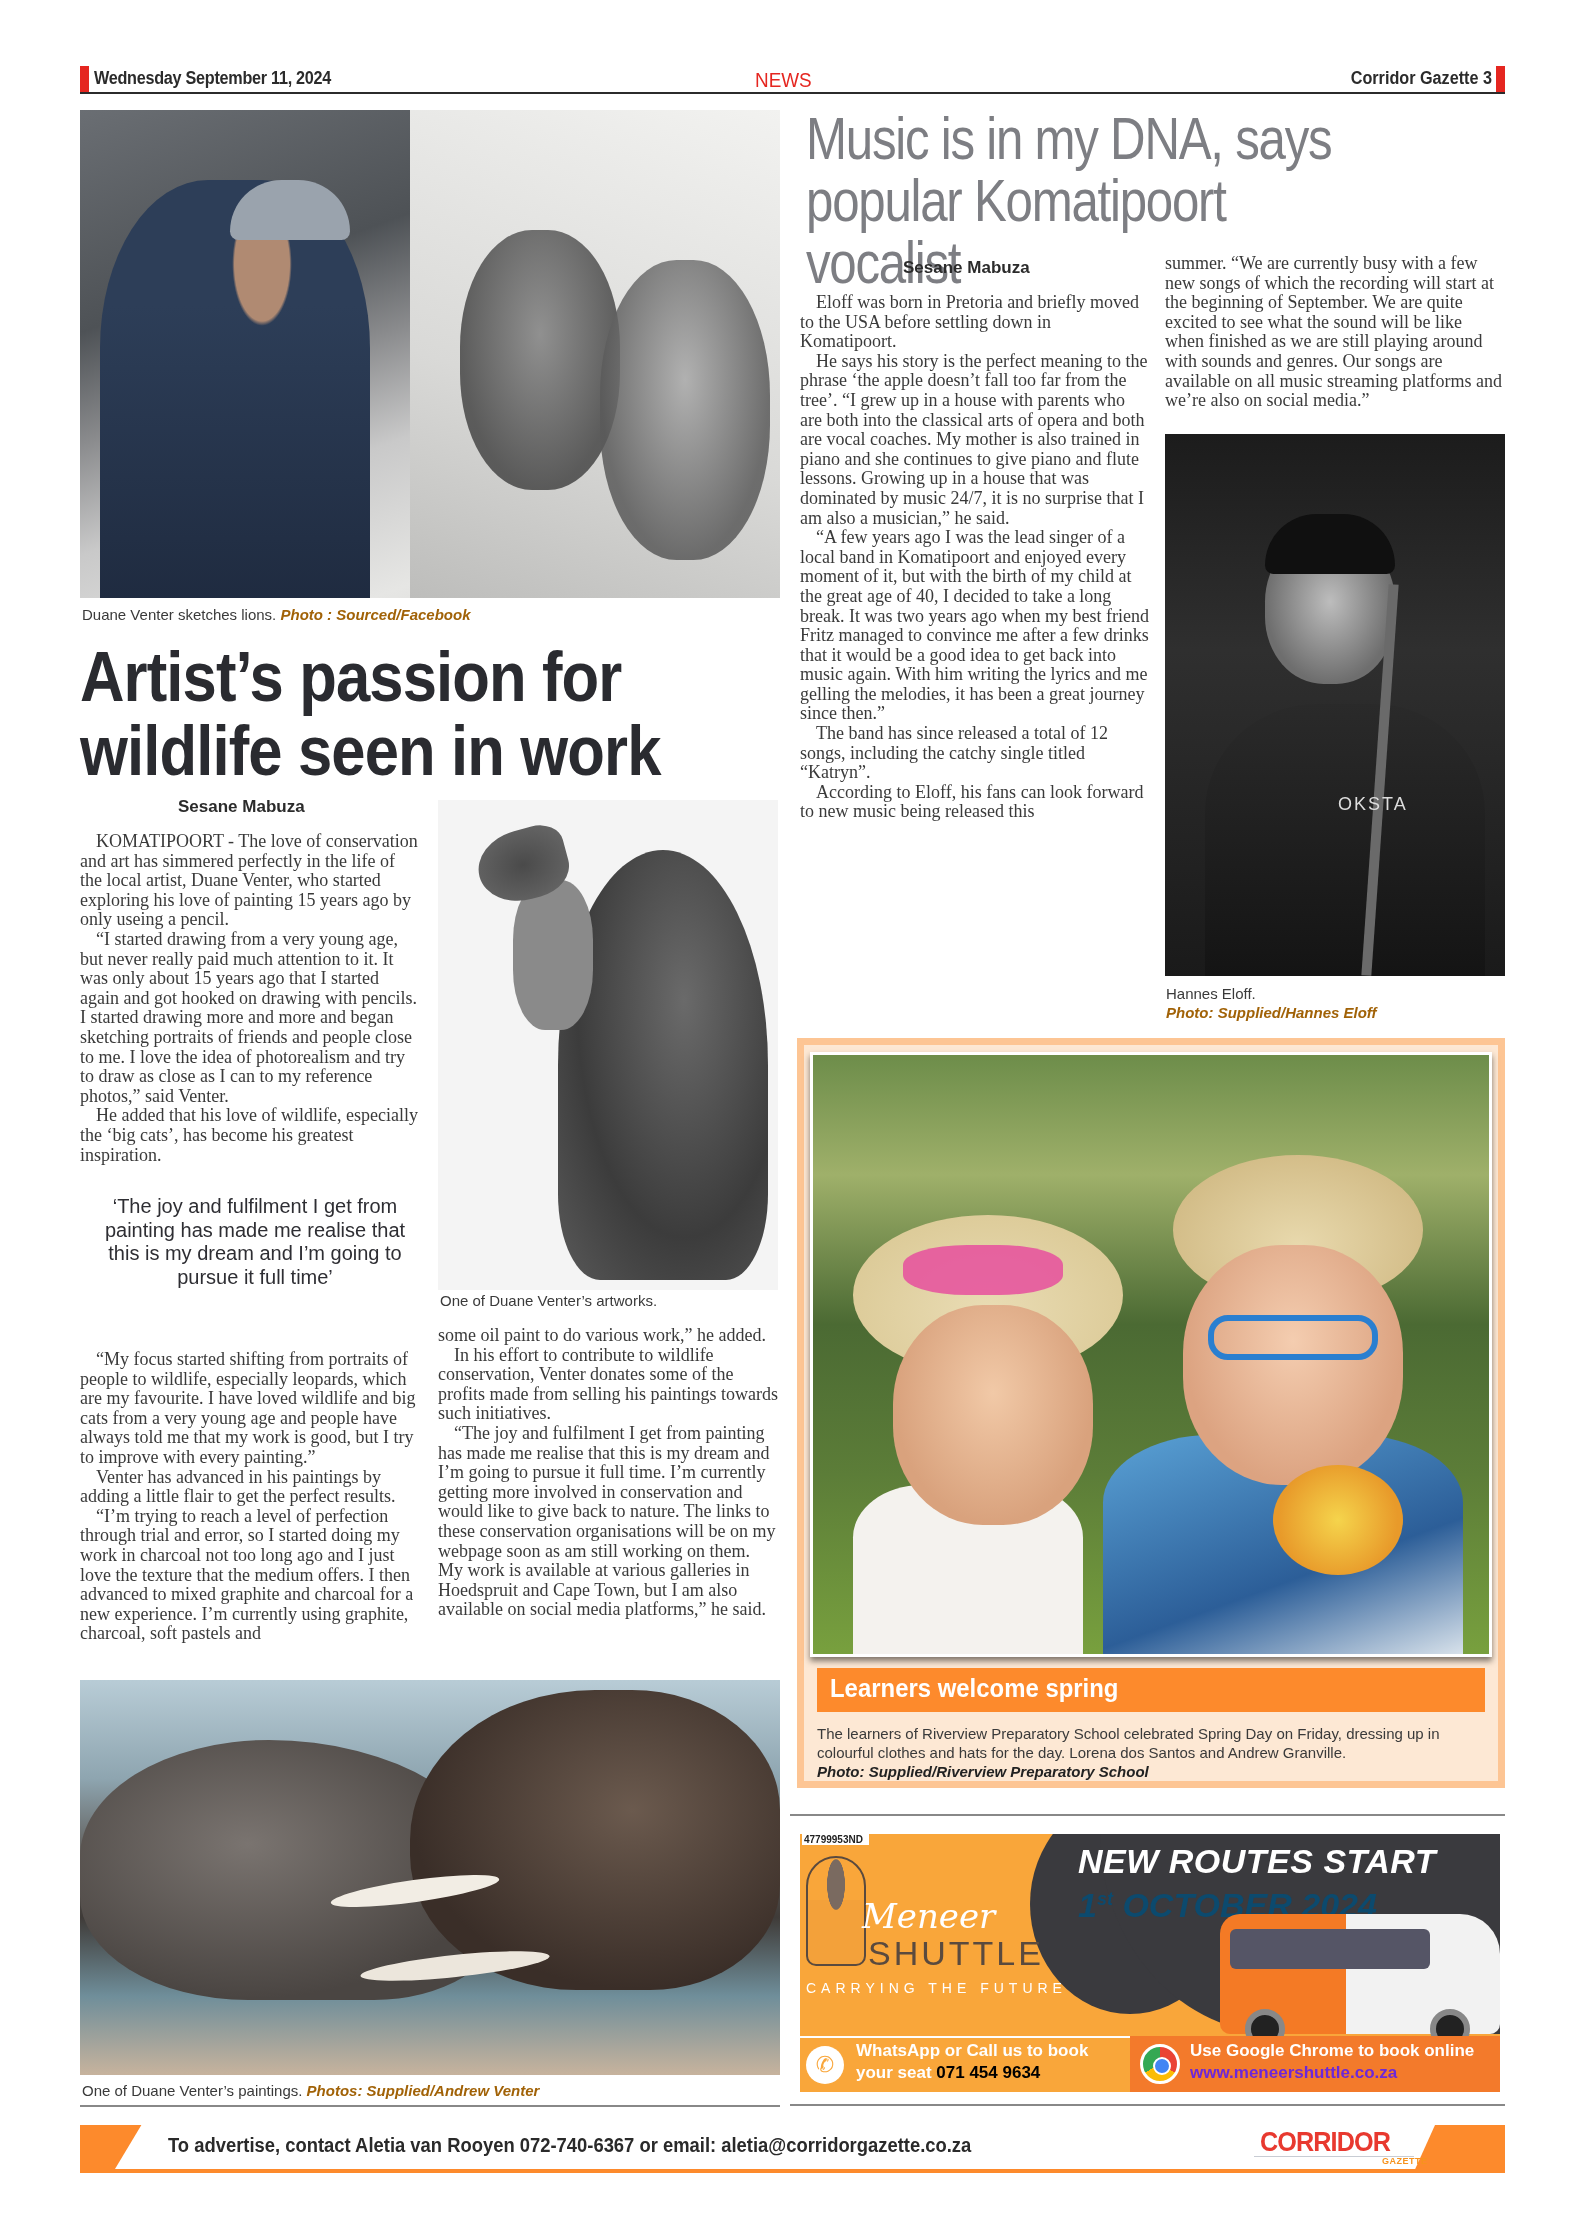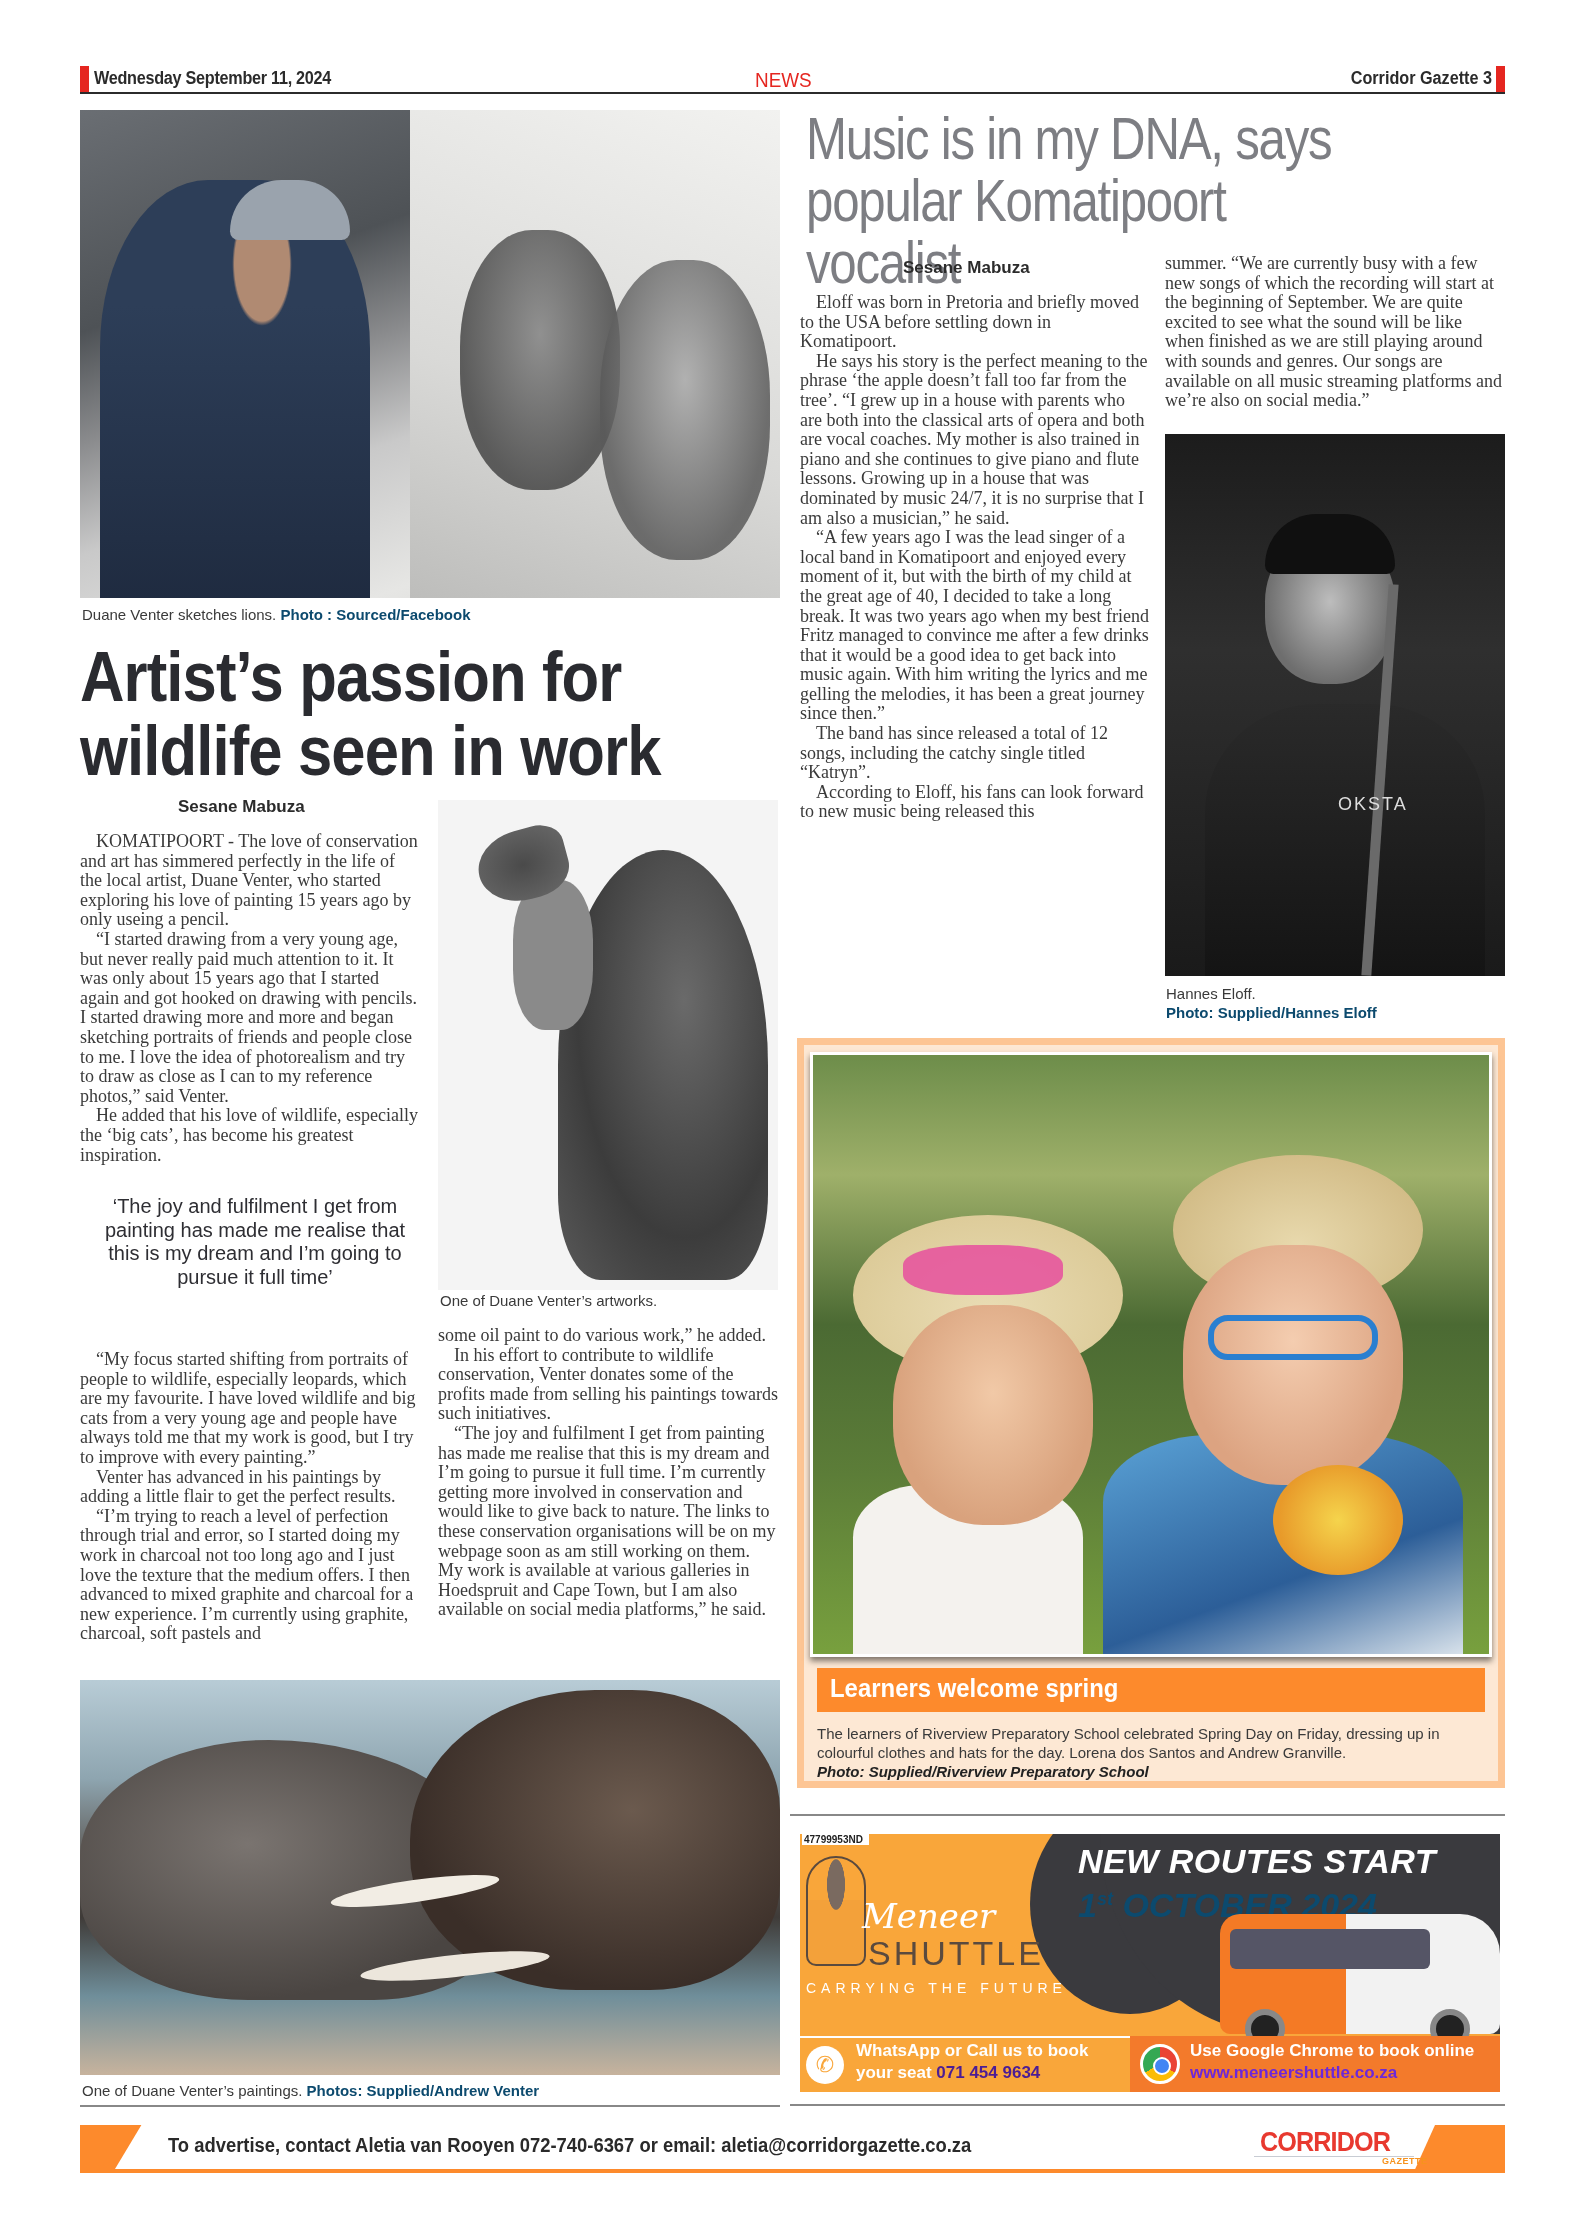--- a/index.html
+++ b/index.html
@@ -20,21 +20,21 @@
   
   .lion-photo { left: 80px; top: 110px; width: 700px; height: 488px;
     background: linear-gradient(160deg,#6a6e73 0%, #4e5256 30%, #8a8b8d 45%, #c9c9c9 60%, #e6e6e4 80%, #cfcfcd 100%); }
   .lion-photo .man { position:absolute; left:20px; top:70px; width:270px; height:420px; background: radial-gradient(ellipse at 60% 20%, #b08a72 0 12%, transparent 13%), linear-gradient(180deg,#2d3e58 30%, #1f2b40 100%); border-radius: 40% 40% 0 0; }
   .lion-photo .cap { position:absolute; left:150px; top:70px; width:120px; height:60px; background:#9aa3ad; border-radius: 60px 60px 10px 10px; }
   .lion-photo .canvas { position:absolute; left:330px; top:0; width:370px; height:488px; background: linear-gradient(200deg,#f2f2f0,#d9d9d7 60%,#bdbdbb); }
   .lion-photo .lion1 { position:absolute; left:380px; top:120px; width:160px; height:260px; background: radial-gradient(ellipse at 50% 40%, #7d7d7d, #3d3d3d 70%); border-radius: 45%; opacity:.8; }
   .lion-photo .lion2 { position:absolute; left:520px; top:150px; width:170px; height:300px; background: radial-gradient(ellipse at 50% 40%, #a9a9a9, #5a5a5a 70%); border-radius: 45%; opacity:.85; }
 
   .caption { font-family: "Liberation Sans", sans-serif; font-size: 15px; color: #3a3a3a; }
-  .caption b { color: #0c4a6e; }
+  .caption b { font-style: italic; color: #a16207; }
   .cap-lion { left: 82px; top: 606px; }
 
   
   .artist-headline { left: 80px; top: 640px; width: 700px; font-family: "Liberation Sans", sans-serif; font-weight: bold; font-size: 70px; line-height: 74px; color: #2a2b30; letter-spacing: -1px; transform: scaleX(0.88); transform-origin: left; }
   .byline { font-family: "Liberation Sans", sans-serif; font-weight: bold; font-size: 17px; color: #2b2b2b; }
   .byline-artist { left: 178px; top: 797px; }
 
   .body-text { font-family: "Liberation Serif", serif; font-size: 18px; line-height: 19.6px; color: #3a3a3a; text-align: left; }
   .body-text p { text-indent: 16px; }
 
@@ -106,21 +106,21 @@
   .ad-tag { position:absolute; left:6px; top:146px; font-family:"Liberation Sans",sans-serif; font-size:14px; color:#fff; letter-spacing:5px; }
   .ad-mascot { position:absolute; left:6px; top:22px; width:60px; height:110px; background: radial-gradient(ellipse at 50% 25%, #7a6a60 0 22%, transparent 23%), linear-gradient(180deg, transparent 40%, #f3a13a 40%); border-radius: 30px 30px 10px 10px; border: 2px solid #5a4a3e; }
   .ad-van { position:absolute; left:420px; top:80px; width:280px; height:120px; background: linear-gradient(90deg,#f47a25 0 45%, #f2f2f2 45%); border-radius: 20px 40px 10px 10px; }
   .ad-van .win { position:absolute; left:10px; top:15px; width:200px; height:40px; background:#556; border-radius:6px; }
   .ad-van .wheel1 { position:absolute; left:25px; top:95px; width:40px; height:40px; background:#222; border-radius:50%; border:6px solid #888; }
   .ad-van .wheel2 { position:absolute; left:210px; top:95px; width:40px; height:40px; background:#222; border-radius:50%; border:6px solid #888; }
   .ad-bottom-l { position:absolute; left:0; top:202px; width:340px; height:56px; background:#f9a63a; border-top: 2px solid #fff; }
   .ad-bottom-r { position:absolute; left:330px; top:202px; width:370px; height:56px; background:#f37a2b; }
   .ad-wa-icon { position:absolute; left:6px; top:212px; width:38px; height:38px; border-radius:50%; background:#fff; color:#f9a63a; font-size:22px; text-align:center; line-height:38px; }
   .ad-wa-text { position:absolute; left:56px; top:206px; font-family:"Liberation Sans",sans-serif; font-weight:bold; font-size:17px; line-height:22px; color:#fff; }
-  .ad-wa-text .num { color:#4c1d95;margin-top:38px; }
+  .ad-wa-text .num { color:#000000;margin-top:38px; }
   .ad-chrome-icon { position:absolute; left:340px; top:210px; width:40px; height:40px; border-radius:50%; background: conic-gradient(#ea4335 0 120deg, #fbbc05 120deg 240deg, #34a853 240deg 360deg); border:3px solid #fff; }
   .ad-chrome-icon::after { content:""; position:absolute; left:10px; top:10px; width:14px; height:14px; border-radius:50%; background:#4285f4; border:2px solid #fff; }
   .ad-chrome-text { position:absolute; left:390px; top:206px; font-family:"Liberation Sans",sans-serif; font-weight:bold; font-size:17px; line-height:22px; color:#fff; }
   .ad-chrome-text .url { color:#6d28d9; }
   .right-rule2 { left: 790px; top: 2104px; width: 715px; height: 2px; background: #888; }
 
   
   .footer { left: 80px; top: 2125px; width: 1425px; height: 48px; background: #fd8a2c; }
   .footer .white { position:absolute; left:35px; top:0; width:1320px; height:44px; background:#fff; clip-path: polygon(2% 0, 100% 0, 98.5% 100%, 0 100%); }
   .footer-text { left: 168px; top: 2134px; font-family: "Liberation Sans", sans-serif; font-weight: bold; font-size: 20px; color: #2a2a2a; transform: scaleX(0.92); transform-origin: left; }

